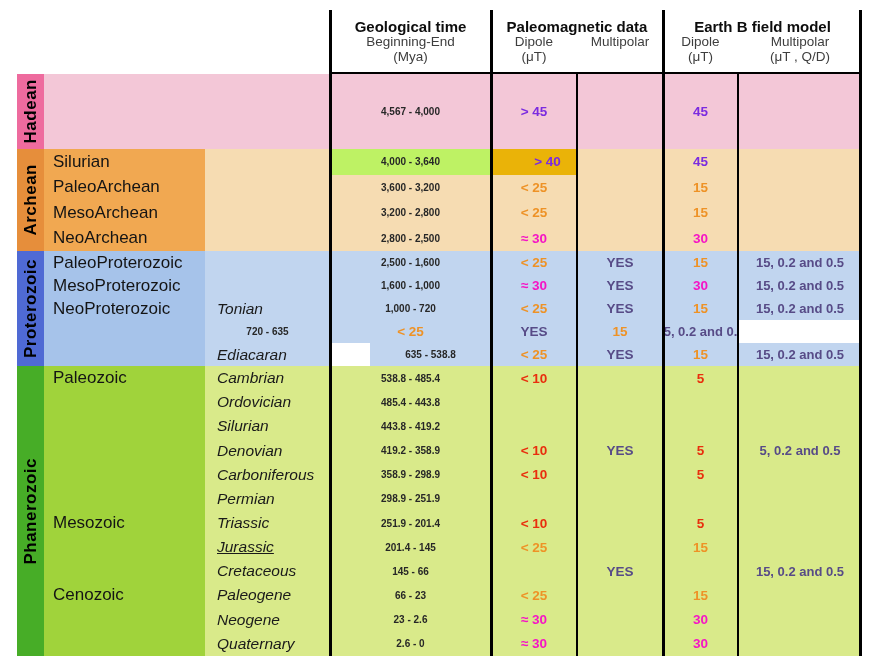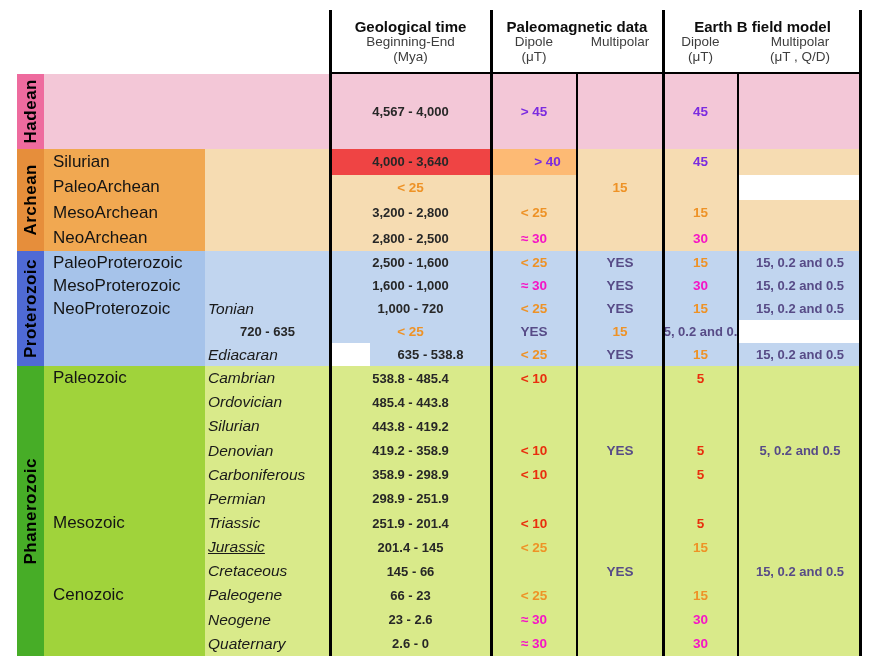--- a/index.html
+++ b/index.html
@@ -24,22 +24,22 @@
   .eon-label { writing-mode:vertical-rl; transform:rotate(180deg); font-weight:bold;
     font-size:17px; color:#000; letter-spacing:0.5px; white-space:nowrap; }
   .rows { width:818px; }
   .row { display:grid; grid-template-columns:161px 125px 161px 86px 86px 75px 124px; }
   .section-0 .row { height:75px; }
   .section-1 .row { height:25.5px; }
   .section-2 .row { height:23px; }
   .section-3 .row { height:24.17px; }
   .cell { display:flex; align-items:center; overflow:hidden; white-space:nowrap; }
   .era    { font-size:17px; color:#141414; padding-left:9px; }
-  .period { font-style:italic; font-size:15.5px; color:#1a1a1a; padding-left:3px; }
-  .geo    { justify-content:center; font-weight:bold; font-size:13px; color:#272727; }
+  .period { font-style:italic; font-size:15.5px; color:#1a1a1a; padding-left:12px; }
+  .geo    { justify-content:center; font-weight:bold; font-size:10px; color:#272727; }
   .val    { justify-content:center; font-weight:bold; font-size:13.5px; }
   .multi  { font-size:13px; }
 
   
   .vline { position:absolute; top:0; width:3px; height:646px; background:#000; }
   .vline-thin { position:absolute; top:61.5px; width:1.5px; height:584.5px; background:#000; }
   .hline { position:absolute; left:313px; top:61.5px; width:532px; height:2.5px; background:#000; }
 </style>
 </head>
 <body>
@@ -98,29 +98,30 @@
         </div>
       </div>
       <div class="section section-1">
         <div class="eon-strip" style="background: rgb(230, 142, 59);">
           <span class="eon-label">Archean</span>
         </div>
         <div class="rows">
           <div class="row">
             <div class="cell era" style="background: rgb(241, 168, 81);">Silurian</div>
             <div class="cell period" style="background: rgb(246, 220, 178);"></div>
-            <div class="cell geo" style="background: #ef4444;">4,000 - 3,640</div>
-            <div class="cell val" style="background: #fdba74; color: rgb(123, 43, 224); padding-left: 27px;">&gt; 40</div>
+            <div class="cell geo" style="background: #bef264;">4,000 - 3,640</div>
+            <div class="cell val" style="background: #eab308; color: rgb(123, 43, 224); padding-left: 27px;">&gt; 40</div>
             <div class="cell val" style="background: rgb(246, 220, 178); color: rgb(87, 75, 135);"></div>
             <div class="cell val" style="background: rgb(246, 220, 178); color: rgb(123, 43, 224);">45</div>
             <div class="cell val multi" style="background: rgb(246, 220, 178); color: rgb(87, 75, 135);"></div>
           </div>
           <div class="row">
             <div class="cell era" style="background: rgb(241, 168, 81);">PaleoArchean</div>
             <div class="cell period" style="background: rgb(246, 220, 178);"></div>
+            <div class="cell geo" style="background: rgb(246, 220, 178);">3,600 - 3,200</div>
             <div class="cell val" style="background: rgb(246, 220, 178); color: rgb(238, 146, 38);">&lt; 25</div>
             <div class="cell val" style="background: rgb(246, 220, 178); color: rgb(87, 75, 135);"></div>
             <div class="cell val" style="background: rgb(246, 220, 178); color: rgb(238, 146, 38);">15</div>
             <div class="cell val multi" style="background: rgb(246, 220, 178); color: rgb(87, 75, 135);"></div>
           </div>
           <div class="row">
             <div class="cell era" style="background: rgb(241, 168, 81);">MesoArchean</div>
             <div class="cell period" style="background: rgb(246, 220, 178);"></div>
             <div class="cell geo" style="background: rgb(246, 220, 178);">3,200 - 2,800</div>
             <div class="cell val" style="background: rgb(246, 220, 178); color: rgb(238, 146, 38);">&lt; 25</div>

